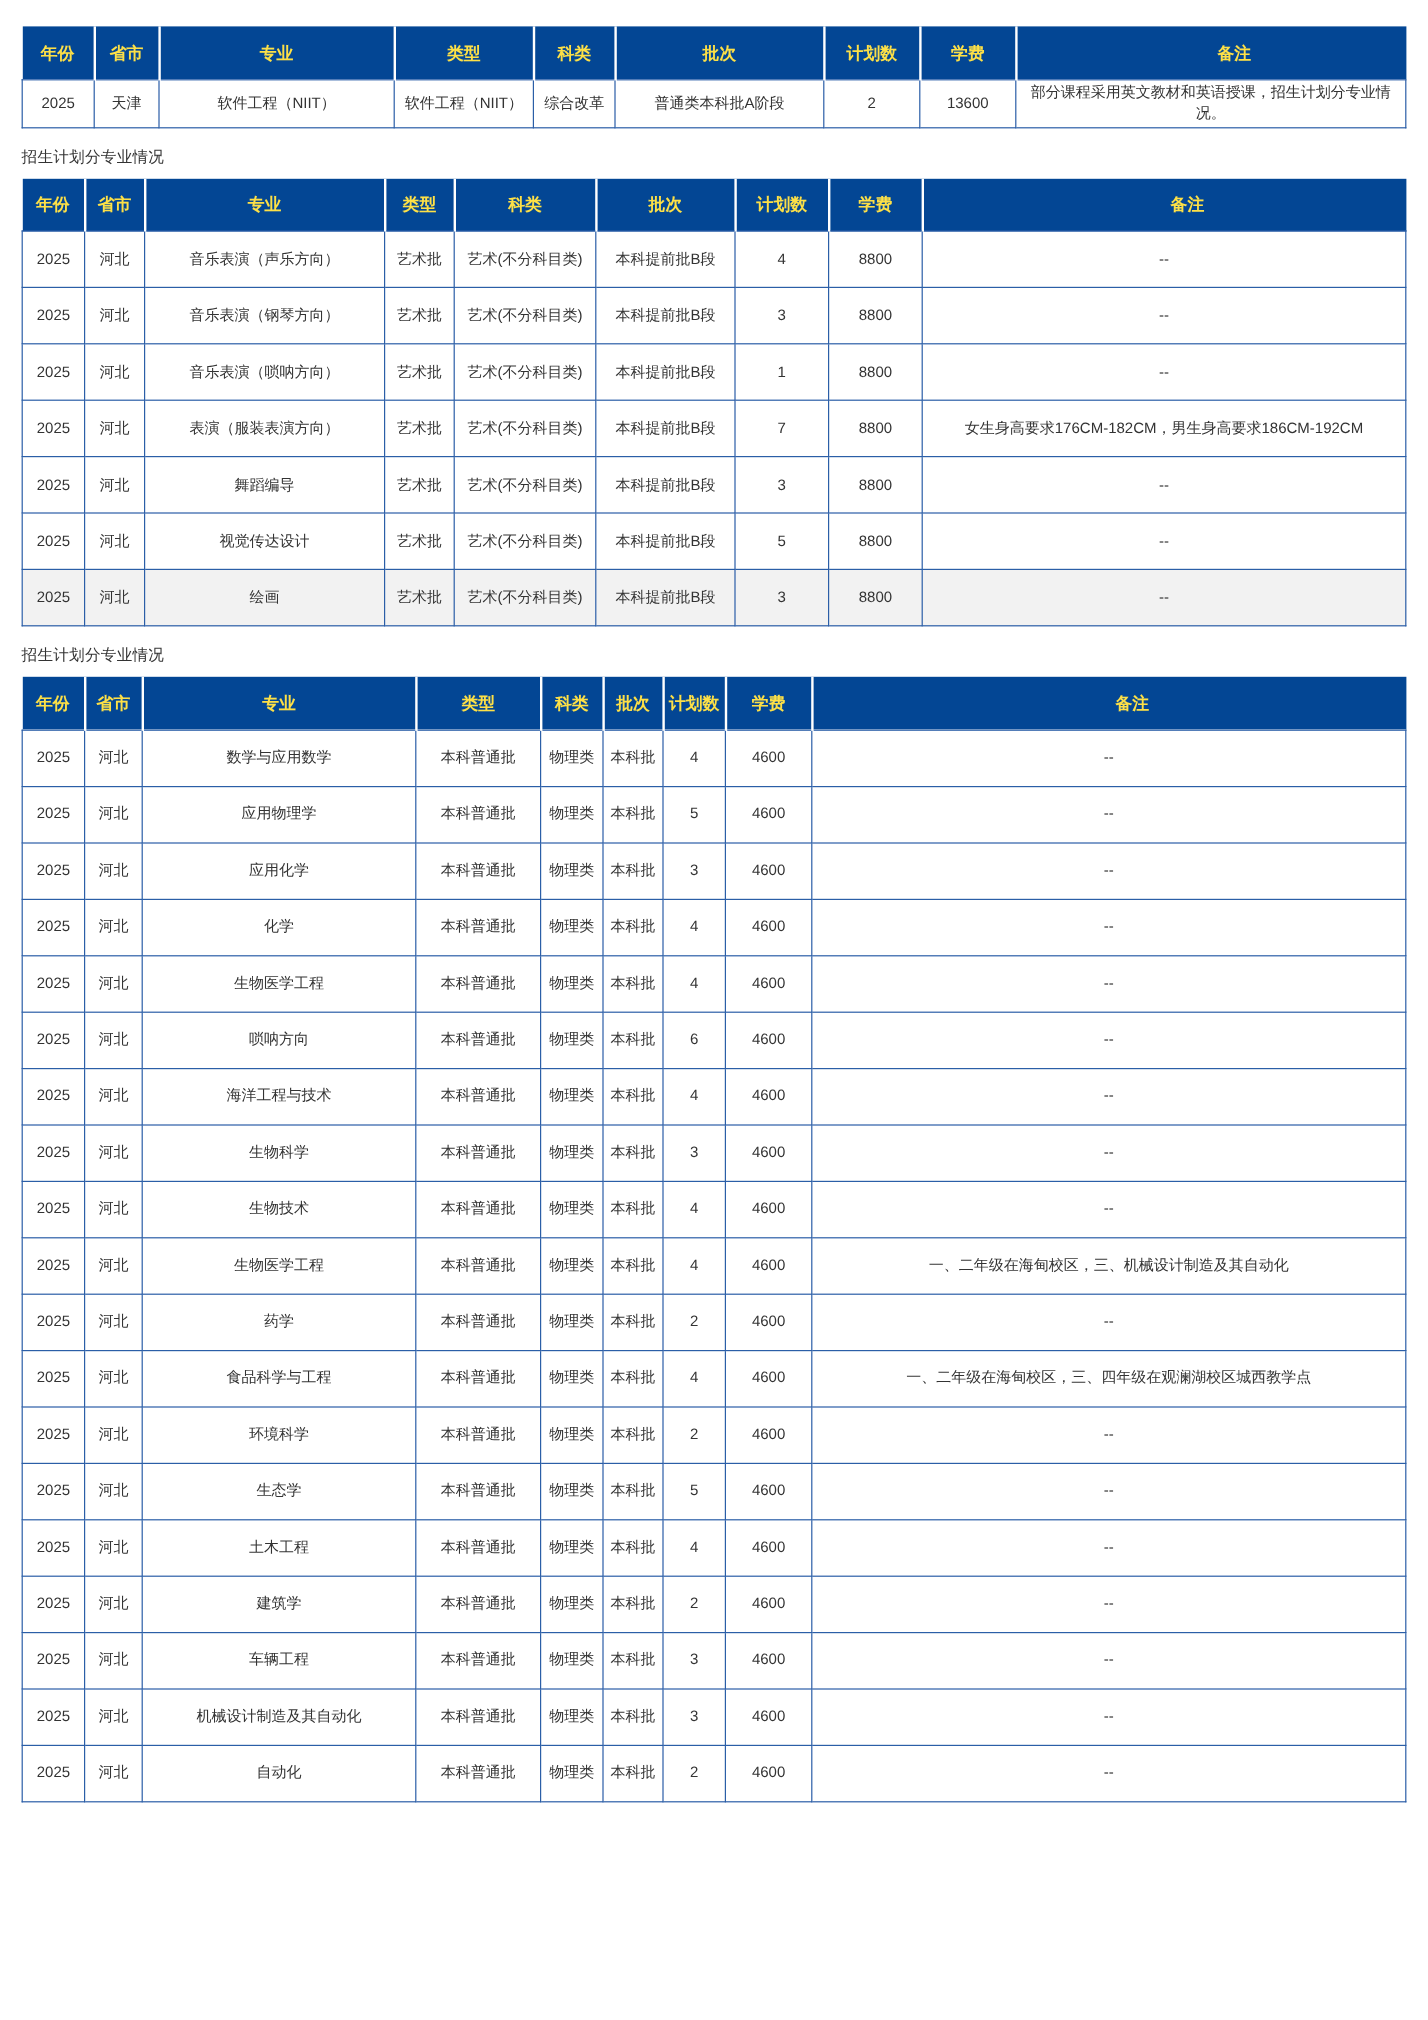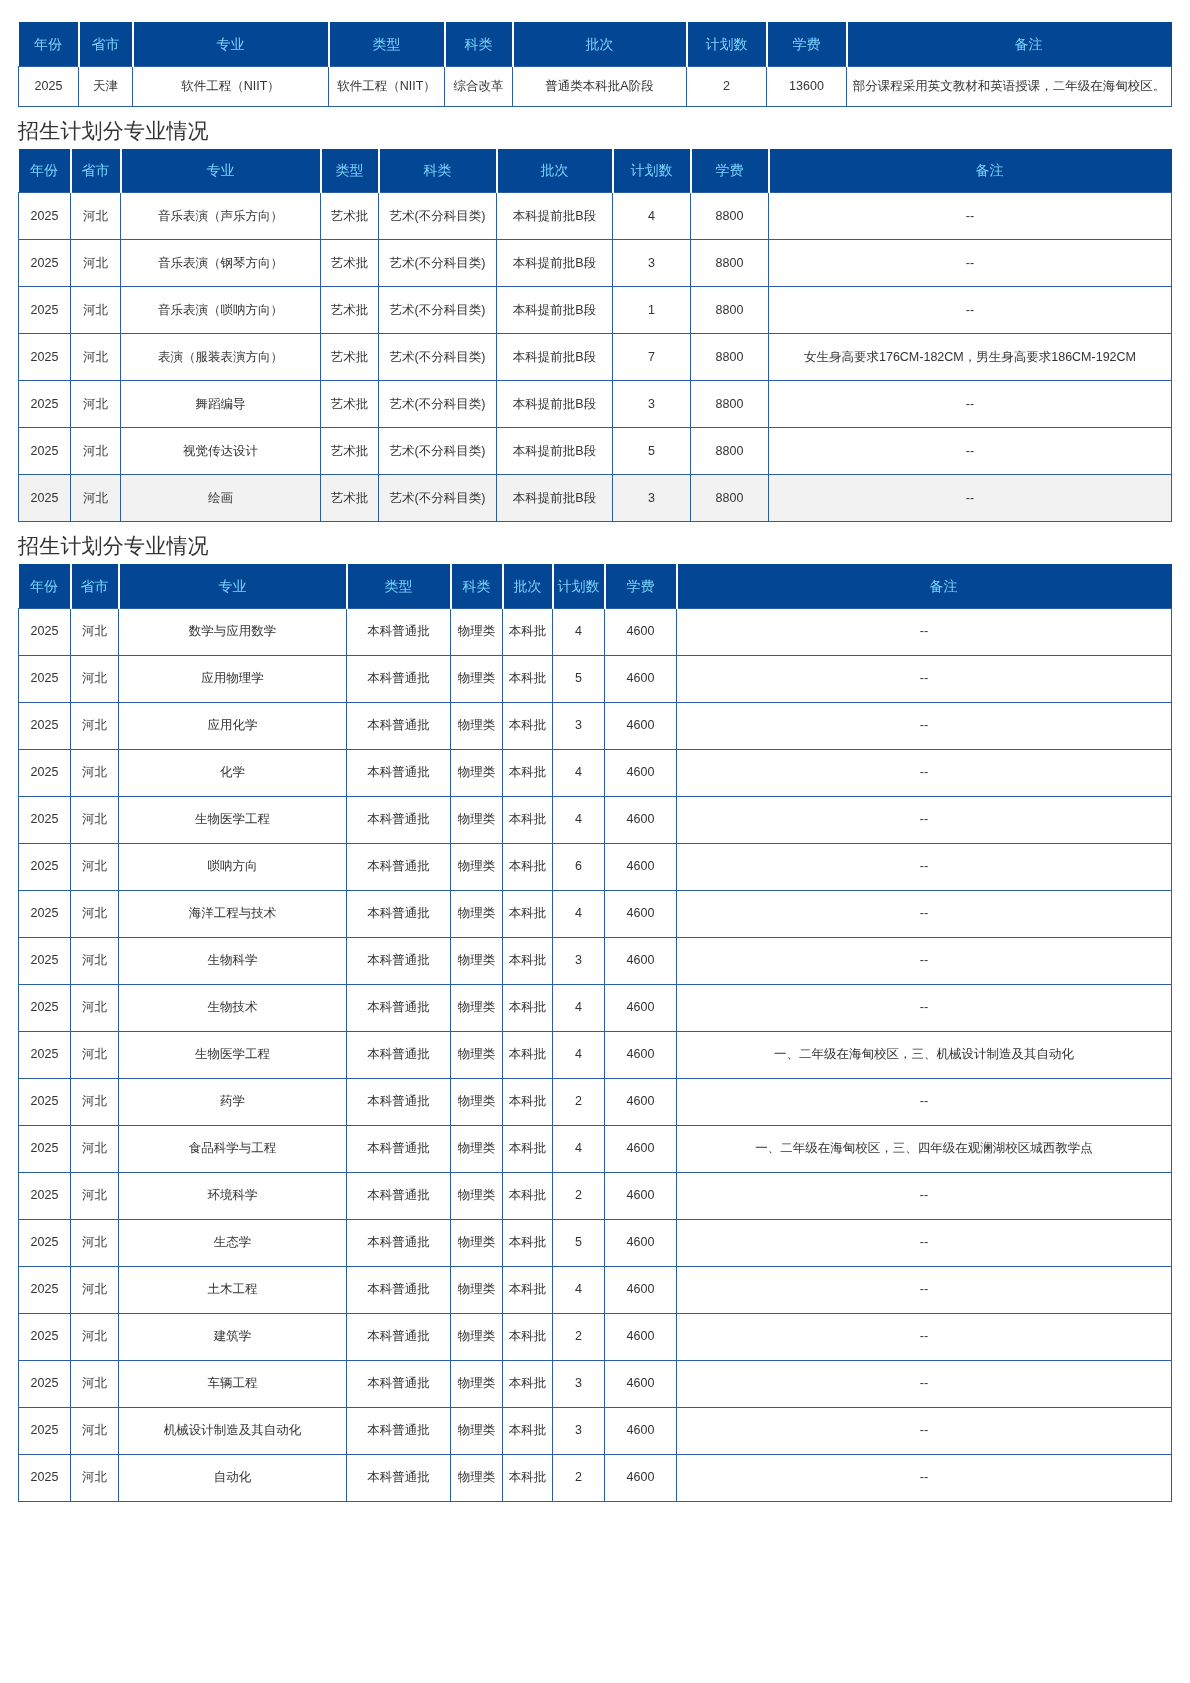--- a/index.html
+++ b/index.html
@@ -14,43 +14,43 @@
     color: #2a2a2a;
     -webkit-font-smoothing: antialiased;
   }
   .page {
     width: 1190px;
     box-sizing: border-box;
     padding: 0;
   }
 
   .section-title {
-    font-size: 21px;
+    font-size: 13px;
     color: #333333;
     margin: 14px 0 8px 18px;
     line-height: 20px;
     letter-spacing: 0.2px;
   }
 
   .tbl-wrap {
     padding: 0 18px 0 18px;
     box-sizing: border-box;
   }
 
   table.plan {
     width: 1154px;
     border-collapse: collapse;
     table-layout: fixed;
     font-size: 12.5px;
   }
 
   table.plan thead th {
     background: #034694;
-    color: #7dd3fc;
-    font-weight: normal;
+    color: #fde047;
+    font-weight: bold;
     font-size: 14px;
     height: 44px;
     line-height: 18px;
     text-align: center;
     vertical-align: middle;
     border-right: 2px solid #ffffff;
     border-bottom: none;
     padding: 0 2px;
     box-sizing: border-box;
   }
@@ -153,21 +153,21 @@
       <tbody>
         <tr>
           <td class="num">2025</td>
           <td>天津</td>
           <td>软件工程（NIIT）</td>
           <td>软件工程（NIIT）</td>
           <td>综合改革</td>
           <td>普通类本科批A阶段</td>
           <td class="num">2</td>
           <td class="num">13600</td>
-          <td>部分课程采用英文教材和英语授课，二年级在海甸校区。</td>
+          <td>部分课程采用英文教材和英语授课，招生计划分专业情况。</td>
         </tr>
       </tbody>
     </table>
   </div>
 
   <div class="section-title">招生计划分专业情况</div>
   <div class="tbl-wrap">
     <table class="plan colB">
       <colgroup>
         <col class="c-year">

